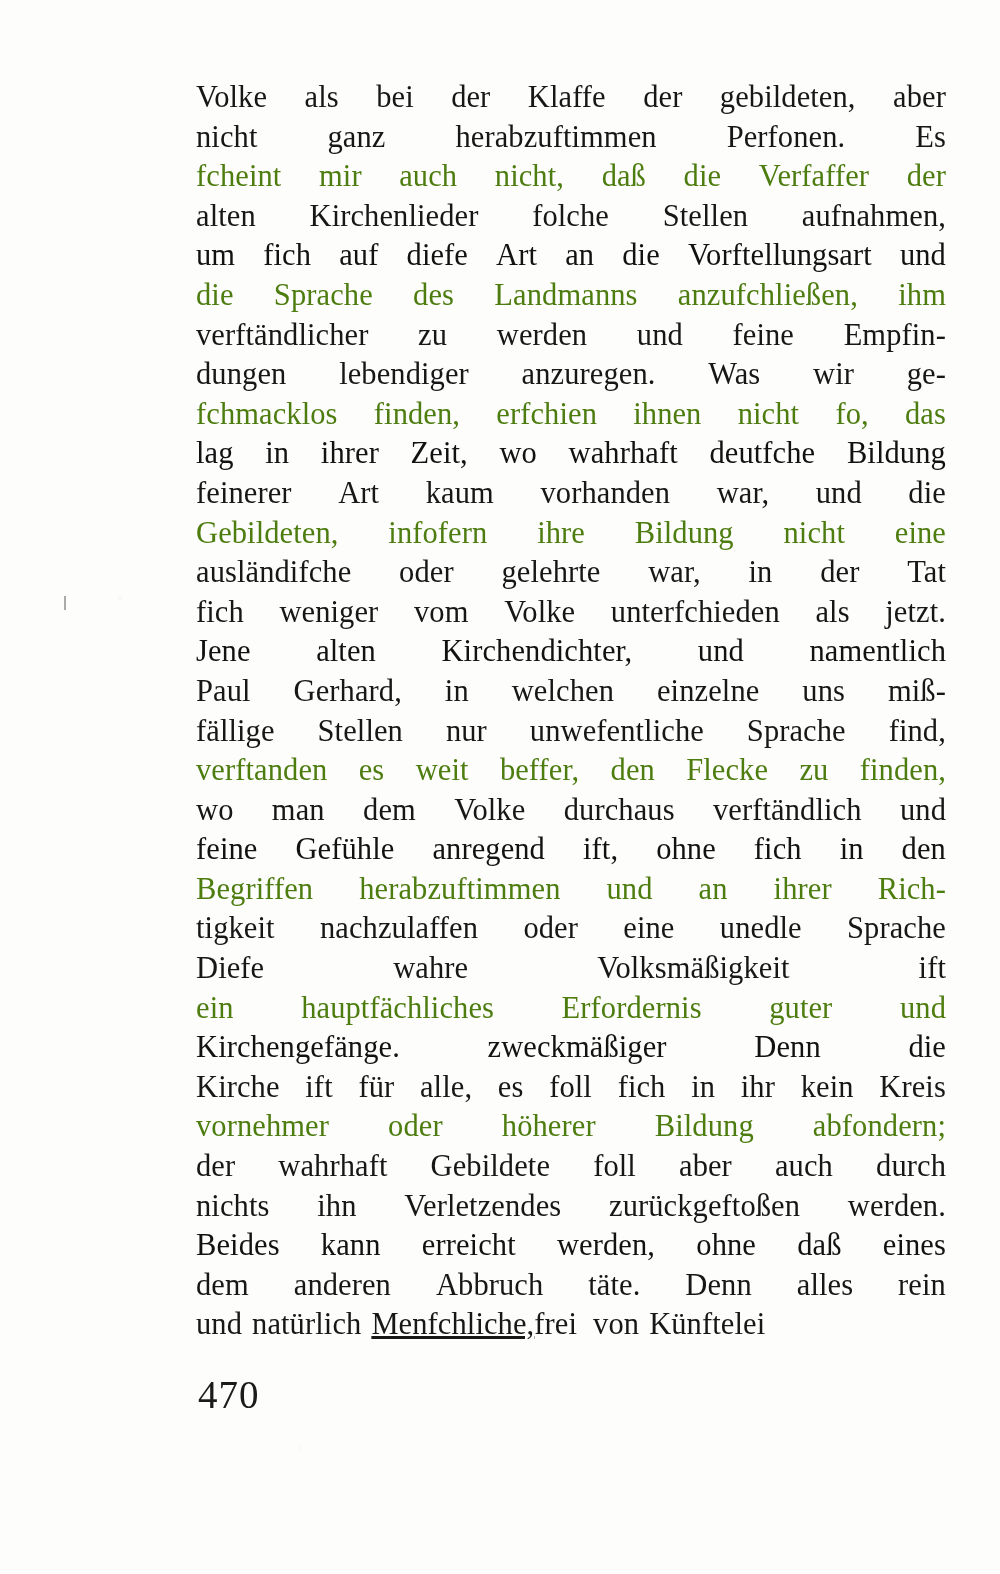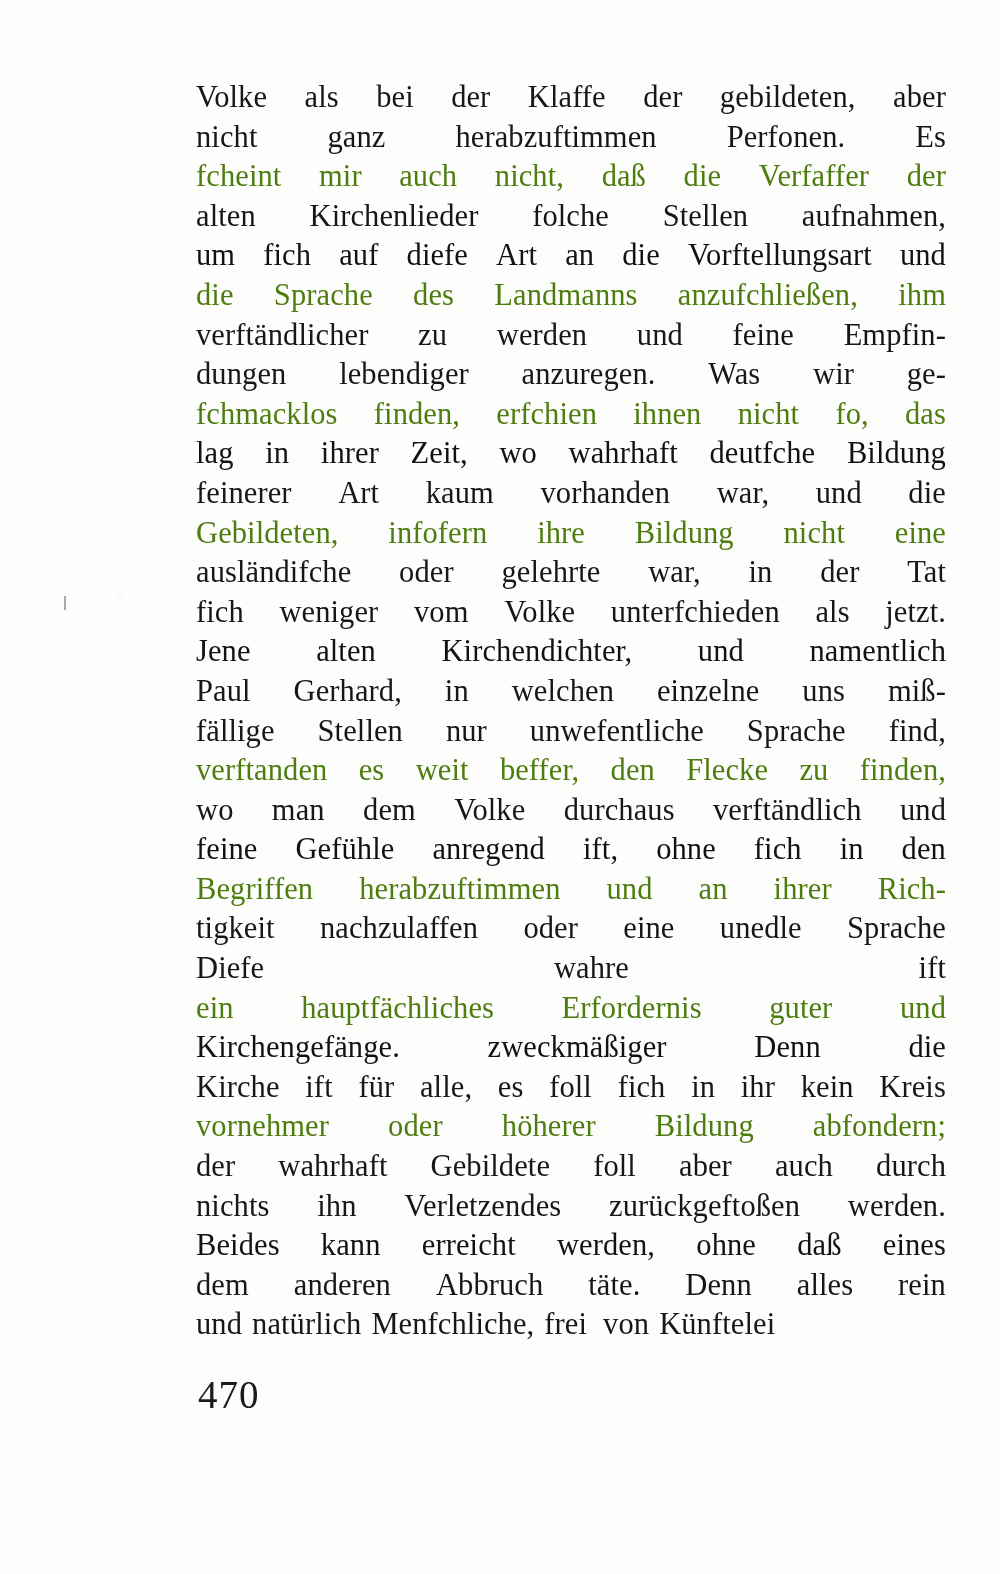--- a/index.html
+++ b/index.html
@@ -272,20 +272,21 @@
         <span>tigkeit</span>
         <span>nachzulaffen</span>
         <span>oder</span>
         <span>eine</span>
         <span>unedle</span>
         <span>Sprache</span>
       </div>
     <div class="line">
         <span>Diefe</span>
         <span>wahre</span>
+        <span>Volksmäßigkeit</span>
         <span>ift</span>
       </div>
     <div class="line">
         <span>ein</span>
         <span>hauptfächliches</span>
         <span>Erfordernis</span>
         <span>guter</span>
         <span>und</span>
       </div>
     <div class="line">
@@ -344,21 +345,21 @@
         <span>anderen</span>
         <span>Abbruch</span>
         <span>täte.</span>
         <span>Denn</span>
         <span>alles</span>
         <span>rein</span>
       </div>
     <div class="line last">
         <span style="margin-right: 10px;">und</span>
         <span style="margin-right: 10px;">natürlich</span>
-        <span style="margin-right: 10px;">Menfchliche,</span>
+        <span style="margin-right: 0; text-decoration: underline;">Menfchliche,</span>
         <span style="margin-right: 16px; text-align: right;">frei</span>
         <span style="margin-right: 10px;">von</span>
         <span>Künftelei</span>
       </div>
   </div>
 
   <div class="folio">470</div>
 
 </div>
 

